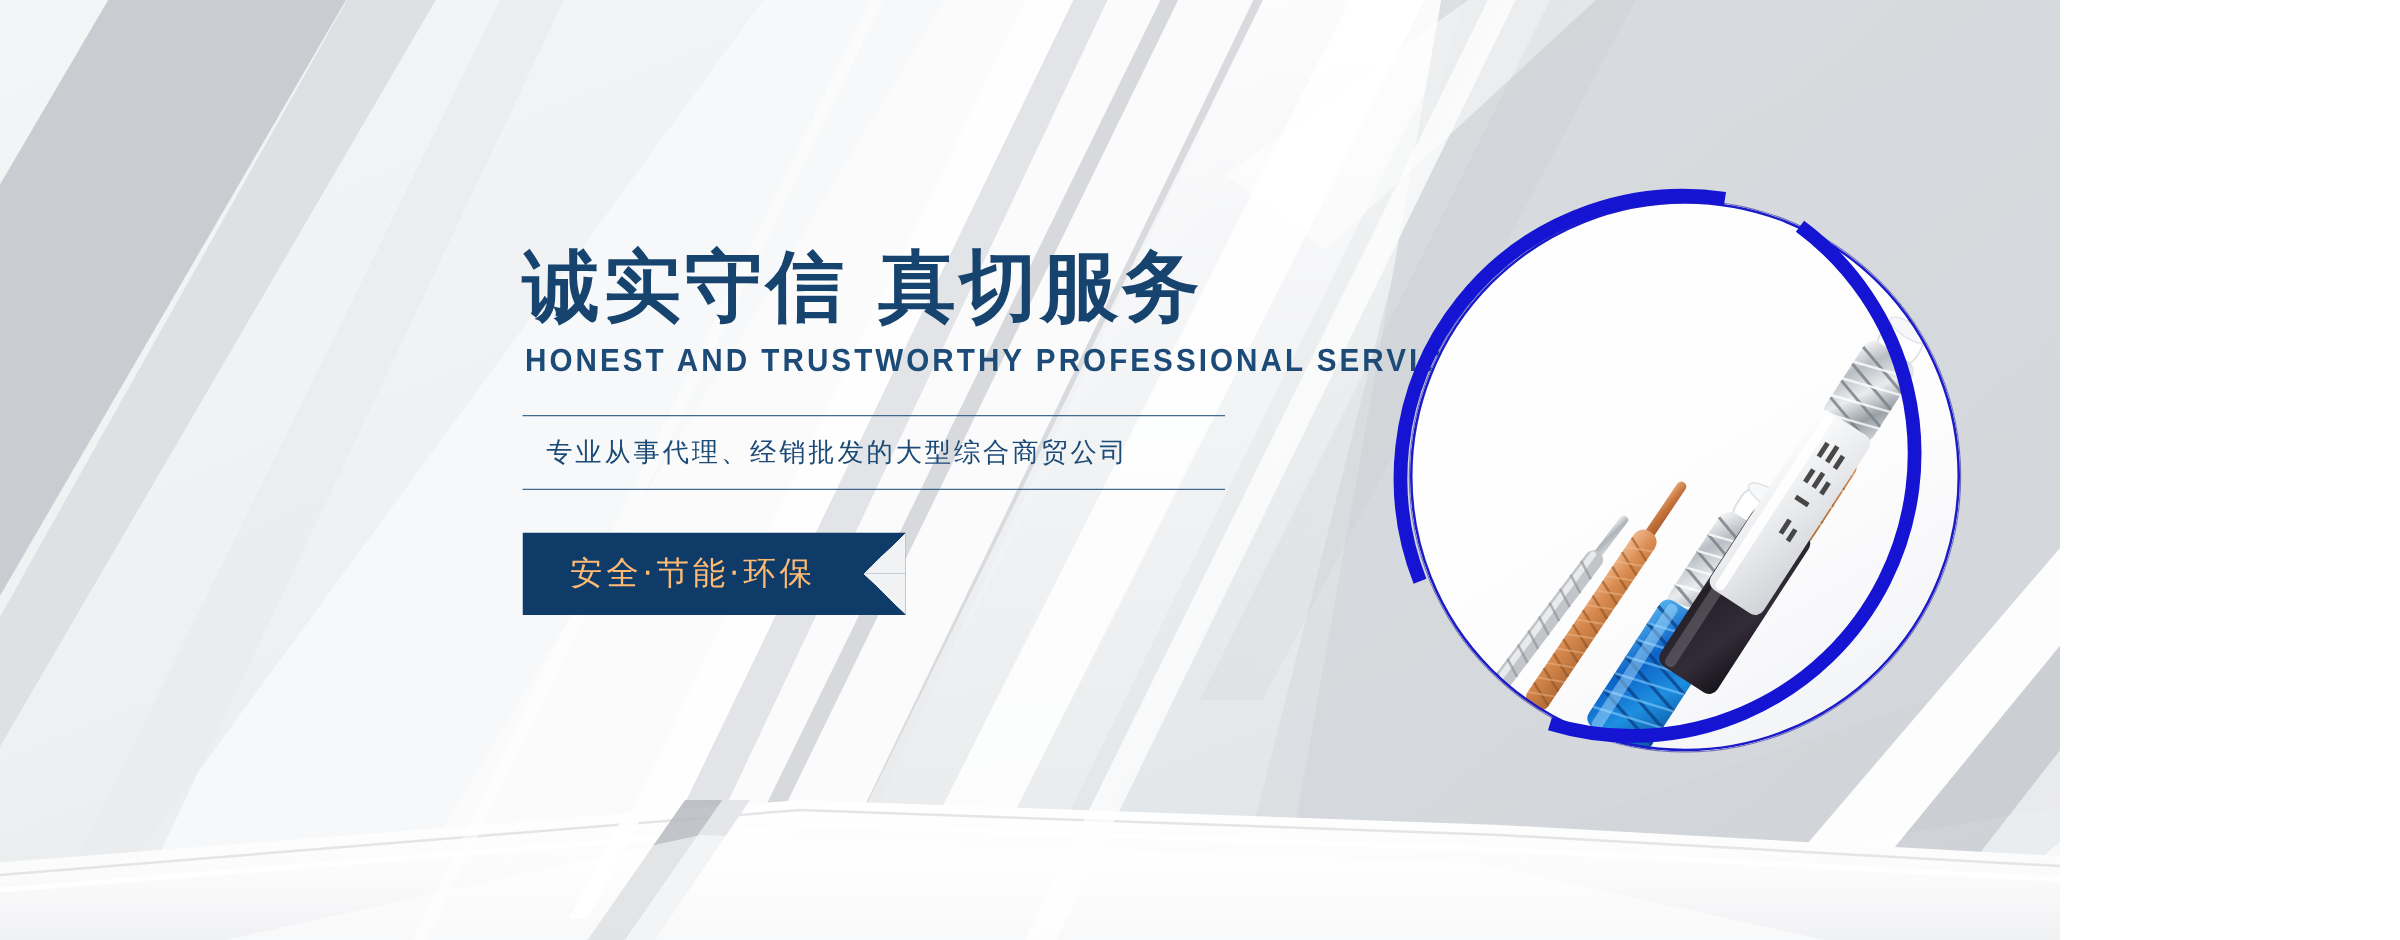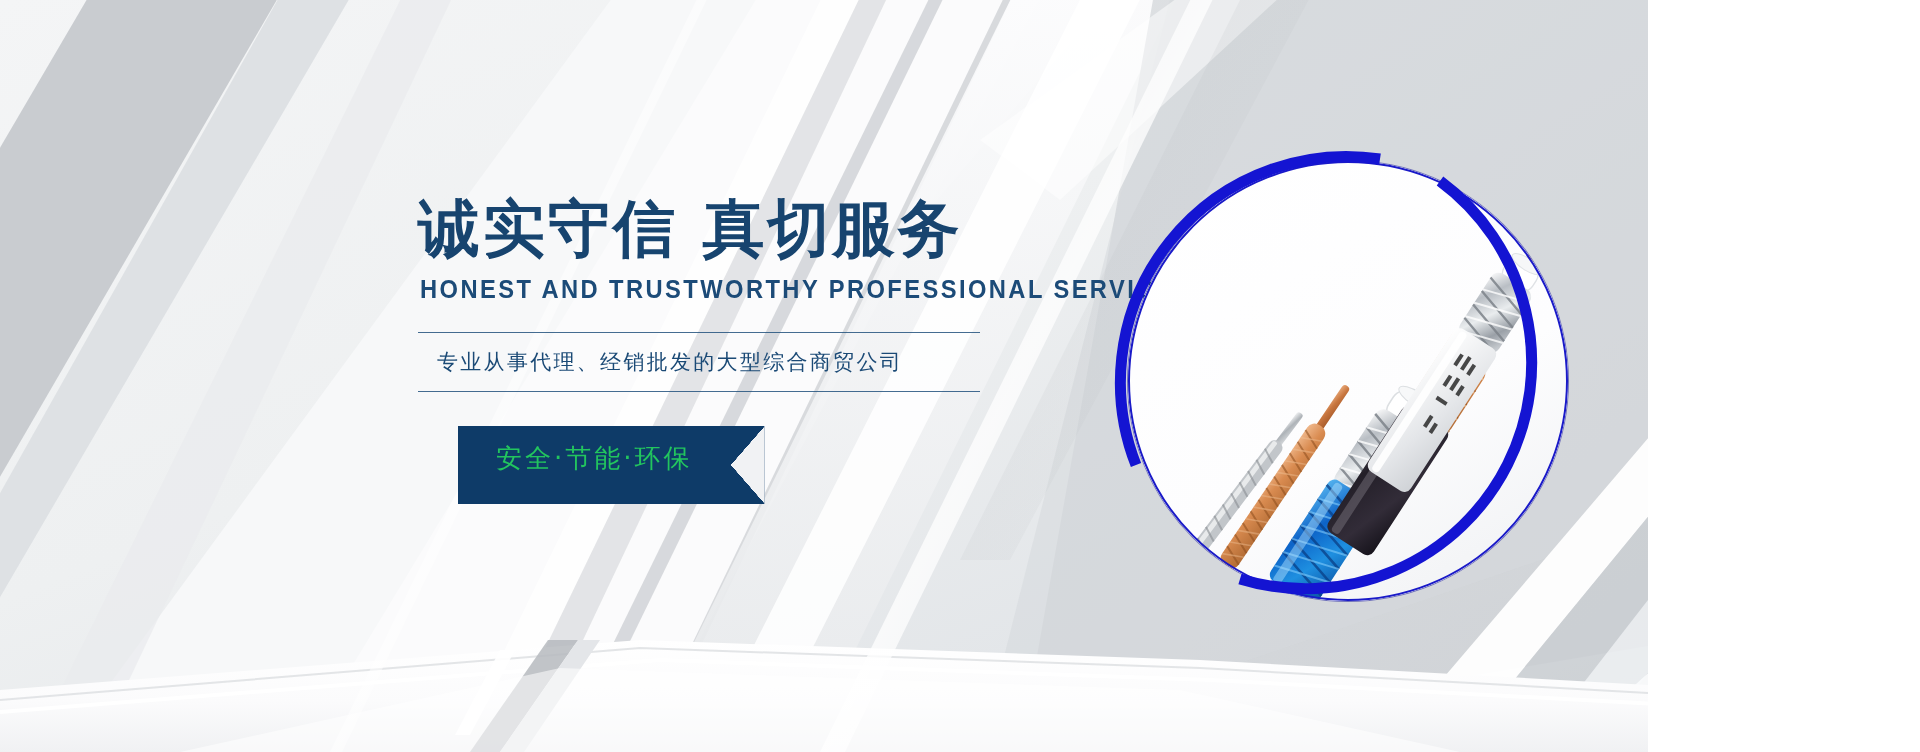--- a/index.html
+++ b/index.html
@@ -55,28 +55,27 @@
     padding:15px 0 15px 19px;
     white-space:nowrap;
     font-family:"DejaVu Sans","Liberation Sans",sans-serif;
   }
 
   .ribbon-wrap{margin-top:34px;}
   .ribbon{
     position:relative;
     display:inline-block;
     background:#0e3b68;
-    color:#22c55e;
+    color:#fdba74;
     font-size:26px;
     letter-spacing:3px;
-    padding:15px 72px 28px 38px;
+    padding:15px 72px 16px 38px;
     white-space:nowrap;
     font-family:"DejaVu Sans","Liberation Sans",sans-serif;
     clip-path:polygon(0 0,100% 0,100% 100%,0 100%,0 100%);
-    margin-left:40px;
     -webkit-clip-path:polygon(0% 0%,100% 0%,100% 100%,0% 100%);
   }
   .ribbon::after{
     content:"";
     position:absolute;right:0;top:0;bottom:0;width:34px;
     background:
       linear-gradient(to bottom right,transparent 49.6%,#f1f2f4 50%) top right/100% 50% no-repeat,
       linear-gradient(to top right,transparent 49.6%,#f1f2f4 50%) bottom right/100% 50% no-repeat;
   }
 

